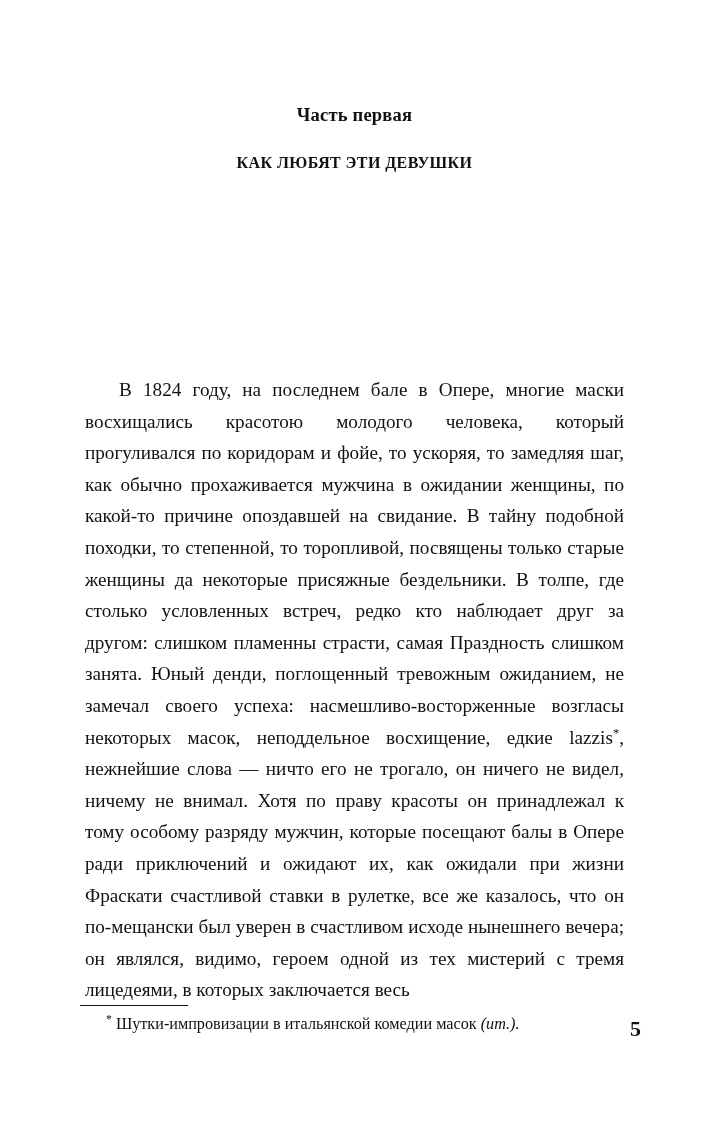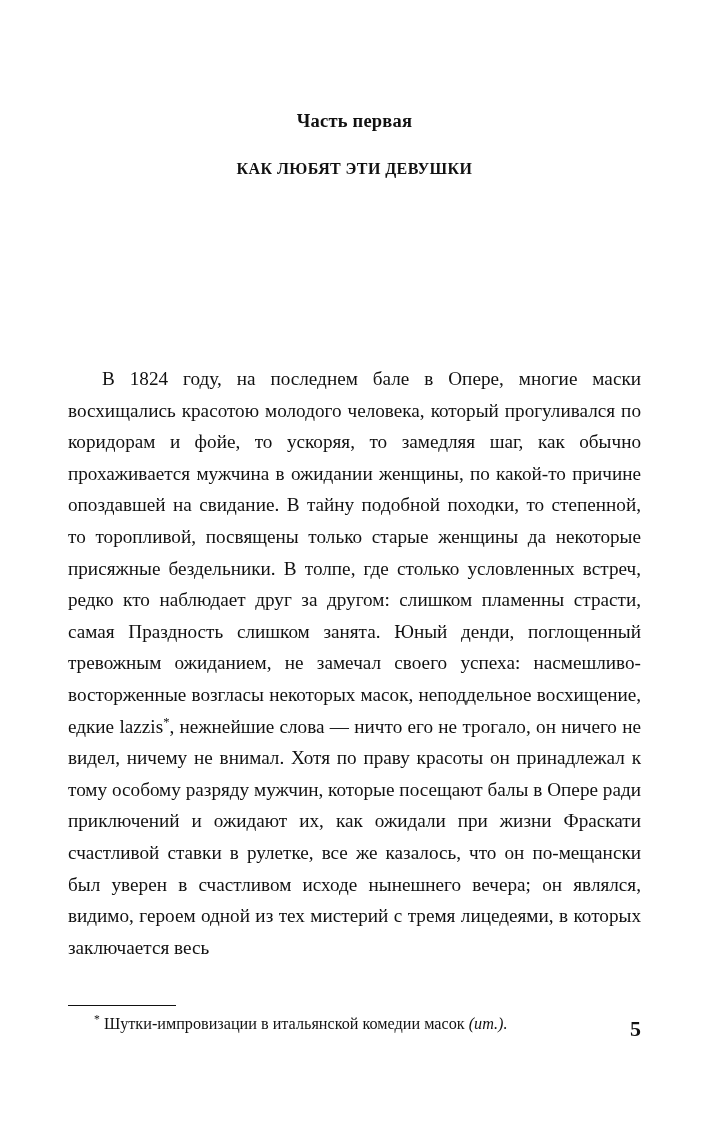--- a/index.html
+++ b/index.html
@@ -12,56 +12,56 @@
     background: #ffffff;
     font-family: "Liberation Serif", "DejaVu Serif", serif;
     color: #111111;
     overflow: hidden;
   }
   .page {
     position: relative;
     width: 709px;
     height: 1122px;
     box-sizing: border-box;
-    padding: 12px 68px;
+    padding: 6px 68px;
     border-radius: 27px;
   }
   .part-title {
     margin: 0;
     padding-top: 99px;
     text-align: center;
     font-size: 18.5px;
     font-weight: bold;
     letter-spacing: 0.2px;
   }
   .chapter-title {
     margin: 0;
     padding-top: 28px;
     text-align: center;
     font-size: 16px;
     font-weight: bold;
     letter-spacing: 0.4px;
   }
   .body-text {
-    margin: 0;
+    margin: 17px;
     padding-top: 185px;
     font-size: 19.2px;
     line-height: 31.6px;
     text-align: justify;
     text-indent: 34px;
     hyphens: manual;
   }
   .body-text sup {
     font-size: 0.66em;
     vertical-align: super;
     line-height: 0;
   }
   .footnote-area {
     position: absolute;
-    left: 68px;
+    left: 80px;
     right: 68px;
     bottom: 86px;
   }
   .footnote-rule {
     width: 108px;
     height: 1px;
     background: #111111;
     margin: 0 0 7px 0;
   }
   .footnote {

